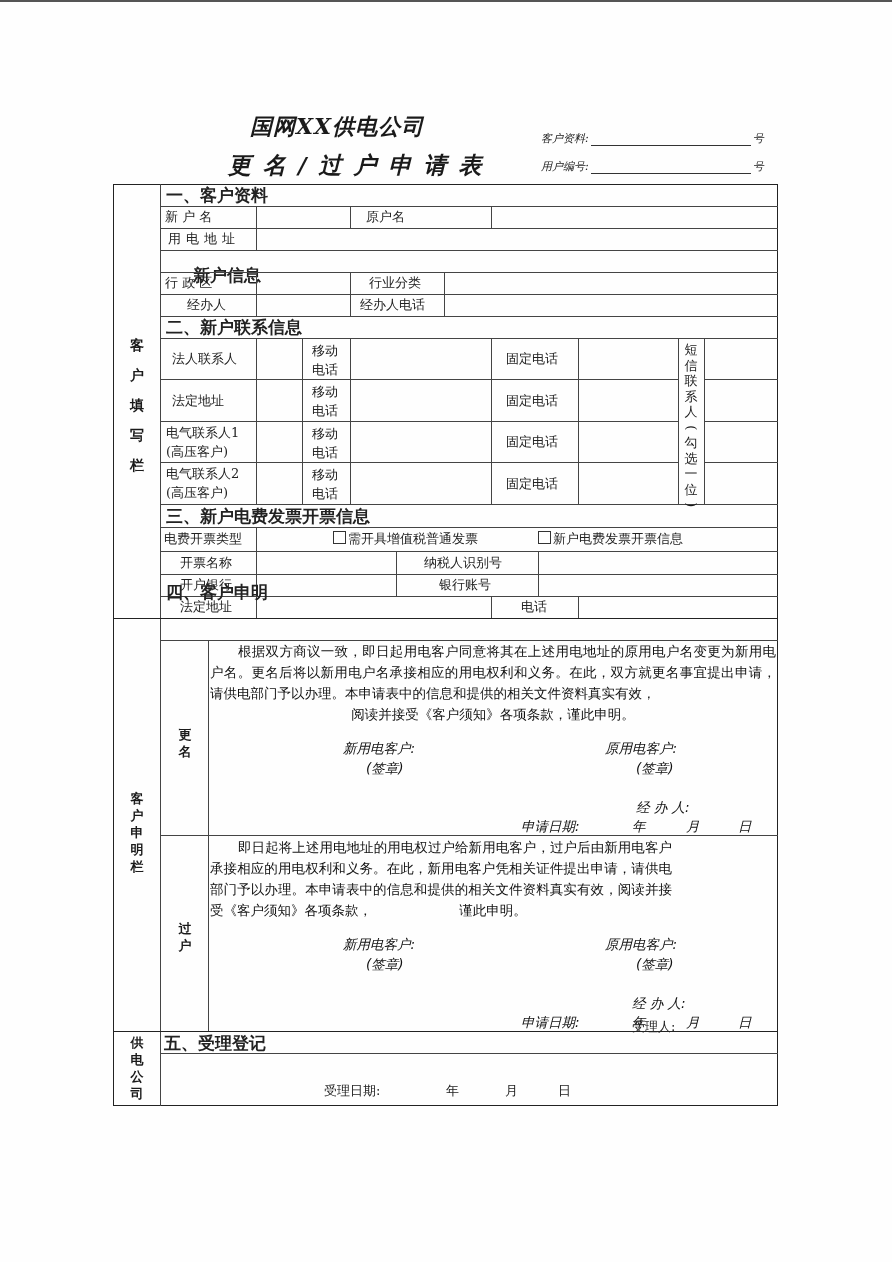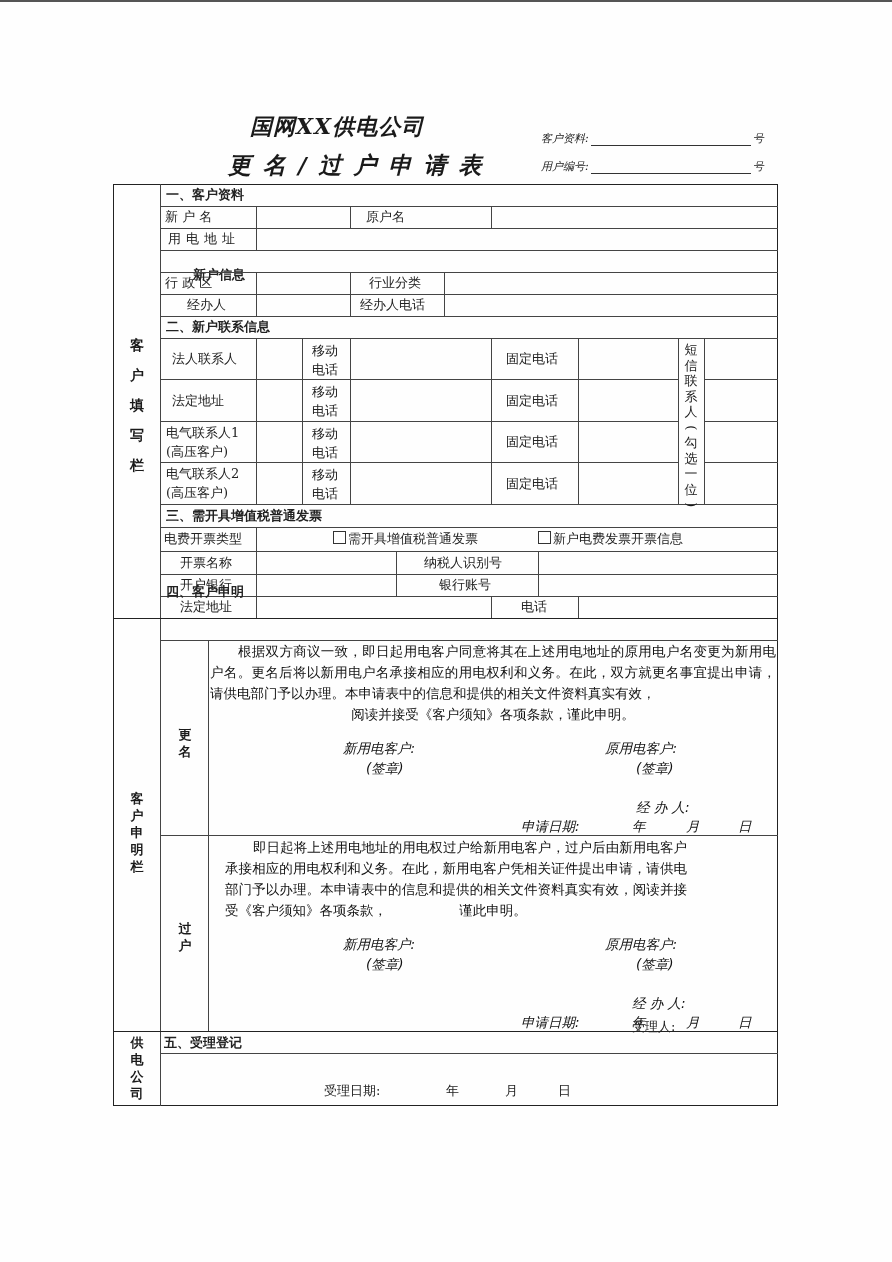--- a/index.html
+++ b/index.html
@@ -9,21 +9,21 @@
   .abs { position:absolute; white-space:nowrap;font-style:italic; }
   .title1 { left:250px; top:112px; font-size:22px; font-weight:bold; letter-spacing:1px; }
   .title2 { left:228px; top:150px; font-size:23px; font-weight:bold; letter-spacing:12px; }
   .numline { font-size:11px; color:#222; }
   .numline .line { display:inline-block; width:160px; border-bottom:1px solid #333; height:11px; vertical-align:bottom; margin:0 2px; }
   .numline .sfx { font-size:11px; }
   .frame { position:absolute; left:113px; top:184px; width:665px; height:922px; border:1.5px solid #222; box-sizing:border-box; }
   .h { position:absolute; height:1px; background:#444; }
   .v { position:absolute; width:1px; background:#444; }
   .t { position:absolute; font-size:13px; white-space:nowrap; line-height:16px; color:#222; }
-  .tb { font-weight:bold; font-size:13px; }
+  .tb { font-weight:bold; font-size:17px; }
   .vert { position:absolute; font-size:14px; font-weight:bold; line-height:30px; width:20px; text-align:center; }
   .vert2 { position:absolute; font-size:13px; font-weight:bold; line-height:17px; width:20px; text-align:center; }
   .vsms { position:absolute; font-size:13px; line-height:15.5px; width:20px; text-align:center; }
   .para { position:absolute; font-family:"DejaVu Sans","Liberation Sans",sans-serif; font-size:13.5px; line-height:21px; color:#111; text-align:justify; }
   .sans { font-family:"DejaVu Sans","Liberation Sans",sans-serif; font-size:13.5px; color:#111; }
   .chk { display:inline-block; width:11px; height:11px; border:1px solid #333; vertical-align:-1px; margin-right:2px; background:#fff; }
 </style>
 </head>
 <body>
 
@@ -141,21 +141,21 @@
 <div class="t" style="left:312px; top:465px; width:30px; white-space:normal; line-height:19px;">移动电话</div>
 <div class="abs" style="left:351px; top:463px; width:139px; height:40px;"></div>
 <div class="t" style="left:506px; top:476px;">固定电话</div>
 <div class="abs" style="left:579px; top:463px; width:98px; height:40px;"></div>
 <div class="abs" style="left:705px; top:463px; width:72px; height:40px;"></div>
 
 <div class="vsms" style="left:681px; top:342px;">
   <span><div>短</div><div>信</div><div>联</div><div>系</div><div>人</div><div style="transform: rotate(90deg);">(</div><div>勾</div><div>选</div><div>一</div><div>位</div><div style="transform: rotate(90deg);">)</div></span>
 </div>
 
-<div class="t tb" style="left:166px; top:508px;">三、需开具增值税普通发票</div>
+<div class="t tb" style="left:166px; top:508px;">三、新户电费发票开票信息</div>
 <div class="h" style="left:160px; top:527px; width:618px;"></div>
 
 <div class="t" style="left:164px; top:531px;">电费开票类型</div>
 <div class="v" style="left:256px; top:527px; height:91px;"></div>
 <div class="t" style="left:333px; top:531px;">
   <span class="chk"></span><span>需开具增值税普通发票</span>
 </div>
 <div class="t" style="left:538px; top:531px;">
   <span class="chk"></span><span>新户电费发票开票信息</span>
 </div>
@@ -194,21 +194,21 @@
 <div class="abs sans" style="left:366px; top:760px;">(签章)</div>
 <div class="abs sans" style="left:605px; top:740px;">原用电客户:</div>
 <div class="abs sans" style="left:636px; top:760px;">(签章)</div>
 <div class="abs sans" style="left:636px; top:799px;">经 办 人:</div>
 <div class="abs sans" style="left:521px; top:818px;">申请日期:</div>
 <div class="abs sans" style="left:632px; top:818px;">年</div>
 <div class="abs sans" style="left:686px; top:818px;">月</div>
 <div class="abs sans" style="left:738px; top:818px;">日</div>
 
 <div class="vert2" style="left:175px; top:920px;"><span><div>过</div><div>户</div></span></div>
-<div class="para" style="left:225px; top:837px; width:462px; text-indent:28px;">即日起将上述用电地址的用电权过户给新用电客户，过户后由新用电客户承接相应的用电权利和义务。在此，新用电客户凭相关证件提出申请，请供电部门予以办理。本申请表中的信息和提供的相关文件资料真实有效，阅读并接受《客户须知》各项条款，</div>
+<div class="para" style="left:210px; top:837px; width:462px; text-indent:28px;">即日起将上述用电地址的用电权过户给新用电客户，过户后由新用电客户承接相应的用电权利和义务。在此，新用电客户凭相关证件提出申请，请供电部门予以办理。本申请表中的信息和提供的相关文件资料真实有效，阅读并接受《客户须知》各项条款，</div>
 <div class="para" style="left:210px; top:900px; width:566px; text-align:center;">谨此申明。</div>
 <div class="abs sans" style="left:343px; top:936px;">新用电客户:</div>
 <div class="abs sans" style="left:366px; top:956px;">(签章)</div>
 <div class="abs sans" style="left:605px; top:936px;">原用电客户:</div>
 <div class="abs sans" style="left:636px; top:956px;">(签章)</div>
 <div class="abs sans" style="left:632px; top:995px;">经 办 人:</div>
 <div class="abs sans" style="left:521px; top:1014px;">申请日期:</div>
 <div class="abs sans" style="left:632px; top:1014px;">年</div>
 <div class="abs sans" style="left:686px; top:1014px;">月</div>
 <div class="abs sans" style="left:738px; top:1014px;">日</div>

